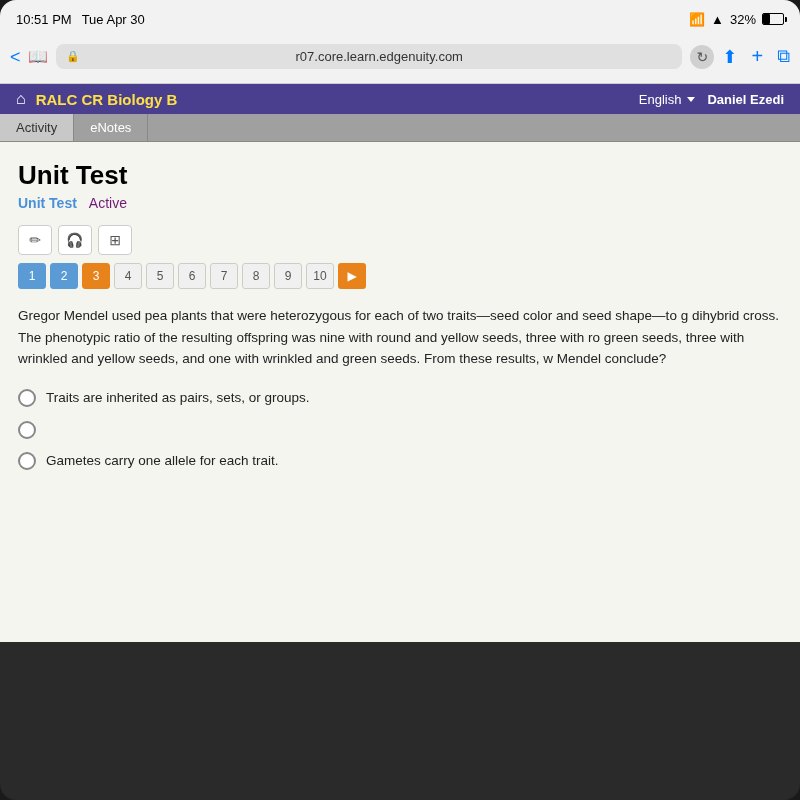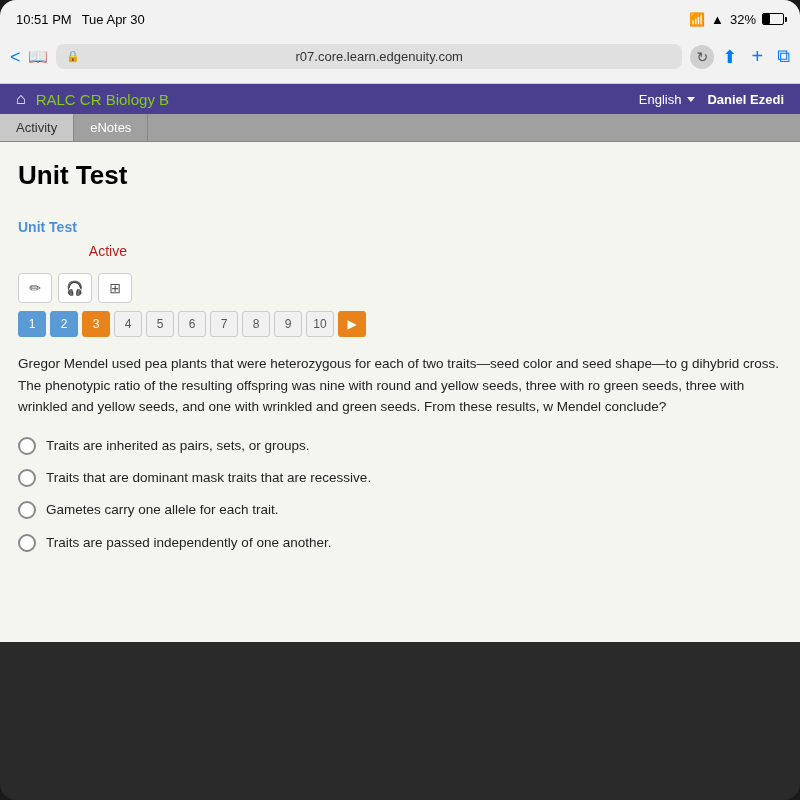--- a/index.html
+++ b/index.html
@@ -150,23 +150,23 @@
     .app-header-left {
       display: flex;
       align-items: center;
       gap: 10px;
     }
     .home-icon {
       color: #fff;
       font-size: 16px;
     }
     .app-title {
-      color: #84cc16;
+      color: #fde047;
       font-size: 15px;
-      font-weight: 400;
+      font-weight: 700;
     }
     .app-header-right {
       display: flex;
       align-items: center;
       gap: 12px;
     }
     .lang-selector {
       color: #fff;
       font-size: 13px;
       display: flex;
@@ -217,22 +217,21 @@
       gap: 12px;
       margin-bottom: 14px;
     }
     .subtitle-label {
       font-size: 14px;
       font-weight: 600;
       color: #4a90d9;
     }
     .active-badge {
       font-size: 14px;
-      color: #b91c1c;
-      margin-top: 48px;
+      color: #701a75;
     }
 
     
     .toolbar {
       display: flex;
       align-items: center;
       gap: 6px;
       margin-bottom: 8px;
     }
     .tool-btn {
@@ -452,26 +451,21 @@
     <div class="question-text">
       <span>Gregor Mendel used pea plants that were heterozygous for each of two traits—seed color and seed shape—to g dihybrid cross. The phenotypic ratio of the resulting offspring was nine with round and yellow seeds, three with ro green seeds, three with wrinkled and yellow seeds, and one with wrinkled and green seeds. From these results, w Mendel conclude?</span>
     </div>
 
     <div class="answer-choice">
       <div class="radio-btn"></div>
       <span class="choice-text">Traits are inherited as pairs, sets, or groups.</span>
     </div>
     <div class="answer-choice">
       <div class="radio-btn"></div>
-      <span class="choice-text">Traits that are dominant mask traits that are recessive.</span>
     </div>
     <div class="answer-choice">
       <div class="radio-btn"></div>
       <span class="choice-text">Gametes carry one allele for each trait.</span>
     </div>
-    <div class="answer-choice">
-      <div class="radio-btn"></div>
-      <span class="choice-text">Traits are passed independently of one another.</span>
-    </div>
 
   </div>
 
 </div>
 
 </body></html>

